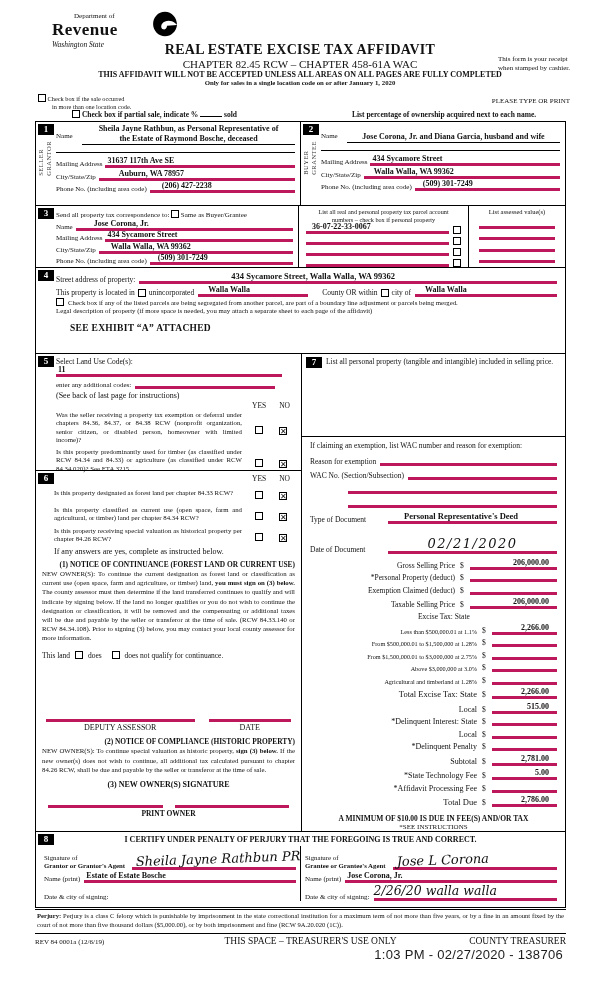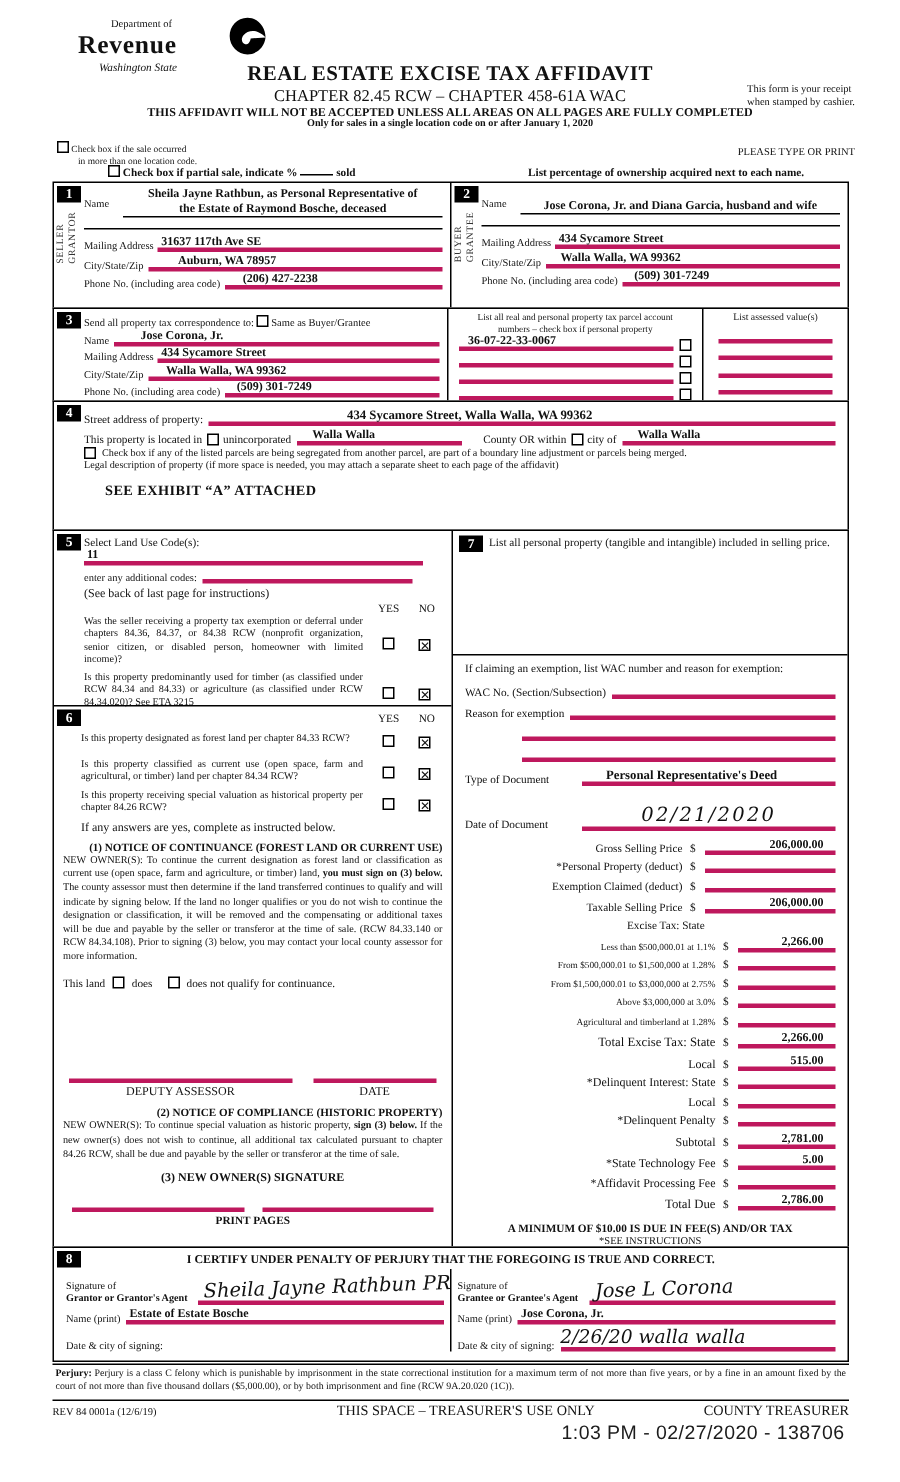--- a/index.html
+++ b/index.html
@@ -16,21 +16,21 @@
         font-size:9px; width:16px; height:11px; text-align:center; line-height:11px; }
   .vl { position:absolute; left:1px; top:19px; display:flex; }
   .vl span { writing-mode:vertical-rl; transform:rotate(180deg); font-size:6.5px; letter-spacing:.5px;
              color:#333; line-height:8px; }
   .row { display:flex; align-items:flex-end; }
 
   
   .logo { position:absolute; left:52px; top:12px; }
   .logo .dept { font-size:7px; margin-left:22px; }
   .logo .rev { font-size:17px; font-weight:bold; letter-spacing:.5px; }
-  .logo .st  { font-size:7.5px; font-style:italic; margin-left:14px; }
+  .logo .st  { font-size:7.5px; font-style:italic; }
   .logo svg { position:absolute; left:98px; top:-2px; }
   .titleblock { position:absolute; left:0; right:0; top:42px; text-align:center; }
   .t1 { font-size:14px; font-weight:bold; letter-spacing:.3px; }
   .t2 { font-size:11px; }
   .t3 { font-size:8px; font-weight:bold; }
   .t4 { font-size:6.8px; font-weight:bold; }
   .receipt { position:absolute; right:30px; top:55px; font-size:7px; text-align:left; line-height:1.35; }
   .typeprint { position:absolute; right:30px; top:97px; font-size:7px; }
   .multiloc { position:absolute; left:38px; top:94px; font-size:6.3px; line-height:1.3; }
   .partialrow { position:absolute; left:72px; top:110px; font-size:7.5px; font-weight:bold; }
@@ -416,41 +416,41 @@
           <div class="da1">DEPUTY ASSESSOR</div>
           <div class="da2">DATE</div>
         </div>
         <div class="ntitle" style="margin-top:5px">(2) NOTICE OF COMPLIANCE (HISTORIC PROPERTY)</div>
         <div class="nbody"><span>NEW OWNER(S):  To continue special valuation as historic property, </span><b>sign (3) below.</b><span>  If the new owner(s) does not wish to continue, all additional tax calculated pursuant to chapter 84.26 RCW, shall be due and payable by the seller or transferor at the time of sale.</span></div>
         <div class="sig3">(3)  NEW OWNER(S) SIGNATURE</div>
         <div class="sigline2">
           <span class="uline"></span>
           <span class="uline"></span>
         </div>
-        <div class="printname">PRINT PAGES</div>
+        <div class="printname">PRINT OWNER</div>
         <div class="sigline2">
           <span class="uline"></span>
           <span class="uline"></span>
         </div>
       </div>
     </div>
 
     <div class="s7col">
       <div class="s7top">
         <div class="nb" style="left:4px;top:3px">7</div>
         <div class="title">List all personal property (tangible and intangible) included in selling price.</div>
       </div>
       <div class="s7rest">
         <div class="exprompt">If claiming an exemption, list WAC number and reason for exemption:</div>
         <div class="exrow">
+          <span class="inlbl">Reason for exemption</span>
+          <span class="uline"></span>
+        </div>
+        <div class="exrow">
           <span class="inlbl">WAC No. (Section/Subsection)</span>
-          <span class="uline"></span>
-        </div>
-        <div class="exrow">
-          <span class="inlbl">Reason for exemption</span>
           <span class="uline"></span>
         </div>
         <div class="exrow exblank">
             <span class="uline"></span>
           </div>
         <div class="exrow exblank">
             <span class="uline"></span>
           </div>
 
         <div class="docrow">

